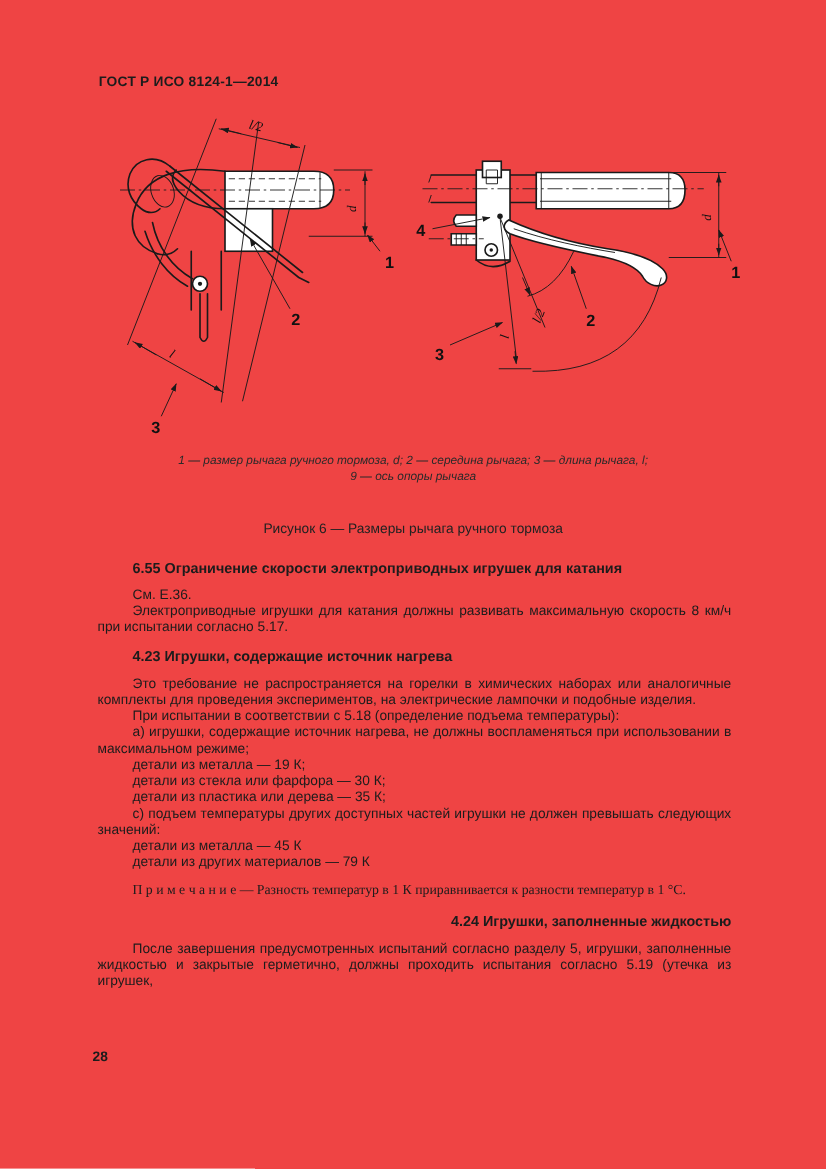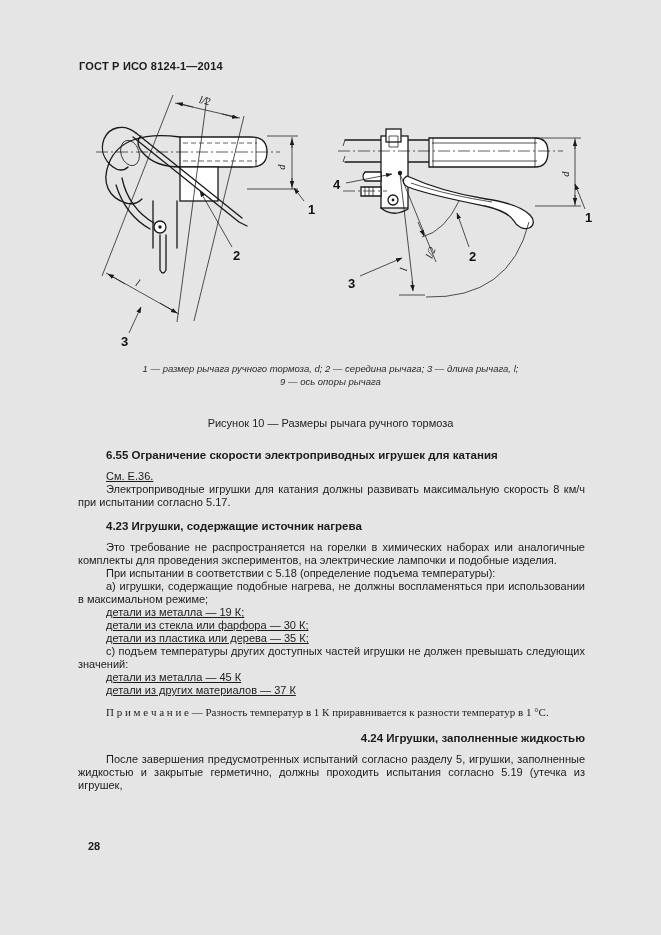--- a/index.html
+++ b/index.html
@@ -1,47 +1,47 @@
 <!DOCTYPE html>
 <html><head>
 <meta charset="utf-8">
 <style>
   * { margin:0; padding:0; box-sizing:border-box; }
   html,body { background:#ffffff; }
   .page {
-    position:relative; width:661px; height:935px; background:#e5e5e5;
+    position:relative; width:661px; height:935px; background:#ef4444;
     font-family:"Liberation Sans", sans-serif; color:#1c1c1c; overflow:hidden;
   }
   .doc-header {
     position:absolute; left:79px; top:60px;
     font-size:11px; font-weight:bold; letter-spacing:.2px;
   }
   .fig-area { position:absolute; left:0; top:90px; width:661px; height:270px; }
   .fig-left  { position:absolute; left:80px;  top:0; }
   .fig-right { position:absolute; left:323px; top:0; }
   .fig-caption {
     position:absolute; left:0; top:363px; width:661px; text-align:center;
     font-size:9.5px; font-style:italic; line-height:12.5px; color:#2a2a2a;
   }
   .fig-title {
     position:absolute; left:0; top:417px; width:661px; text-align:center;
     font-size:11px; color:#222;
   }
   .content { position:absolute; left:78px; top:449px; width:507px; }
   .content p { font-size:11px; line-height:13px; text-align:justify; text-indent:28px; }
   .content p.jlast { text-align-last:justify; }
-  .content p.plain { text-align:left;text-decoration:underline; }
+  .content p.plain { text-align:left; }
   .h {
     font-size:11.5px; font-weight:bold; padding-left:28px;
     margin:11px 0 9px 0; text-align:left;
   }
   .h.first { margin-top:0; }
   .h.mt { margin-top:13px;text-align:right; }
   .note { font-size:9.5px; line-height:12px; text-indent:28px; margin-top:9px; margin-bottom:2px; text-align:left;font-family:Liberation Serif, serif; }
-  .page-number { position:absolute; left:88px; top:840px; font-size:11px; font-weight:bold; }
+  .page-number { position:absolute; left:74px; top:840px; font-size:11px; font-weight:bold; }
   
   svg { overflow:visible; }
   .ol  { fill:none; stroke:#1a1a1a; stroke-width:1.3; stroke-linecap:round; stroke-linejoin:round; }
   .olw { fill:#ffffff; stroke:#1a1a1a; stroke-width:1.3; }
   .thin{ fill:none; stroke:#1a1a1a; stroke-width:0.75; }
   .dash{ fill:none; stroke:#1a1a1a; stroke-width:0.7; stroke-dasharray:5,3; }
   .cline{ fill:none; stroke:#1a1a1a; stroke-width:0.7; stroke-dasharray:12,3,2,3; }
   .numtext { font-family:"Liberation Sans", sans-serif; font-size:13px; font-weight:bold; fill:#111; }
   .dimtext { font-family:"Liberation Serif", serif; font-style:italic; font-size:10.5px; fill:#111; }
 </style>
@@ -172,37 +172,37 @@
         <text class="numtext" x="10" y="99">4</text>
       </g>
     </svg>
   </div>
 
   <div class="fig-caption">
     <div>1 — размер рычага ручного тормоза, d; 2 — середина рычага; 3 — длина рычага, l;</div>
     <div>9 — ось опоры рычага</div>
   </div>
 
-  <div class="fig-title">Рисунок 10 — Размеры рычага ручного тормоза</div>
+  <div class="fig-title">Рисунок 6 — Размеры рычага ручного тормоза</div>
 
   <div class="content">
     <div class="h first">6.55 Ограничение скорости электроприводных игрушек для катания</div>
     <p class="plain">См. Е.36.</p>
     <p>Электроприводные игрушки для катания должны развивать максимальную скорость 8 км/ч при испытании согласно 5.17.</p>
 
     <div class="h">4.23 Игрушки, содержащие источник нагрева</div>
     <p>Это требование не распространяется на горелки в химических наборах или аналогичные комплекты для проведения экспериментов, на электрические лампочки и подобные изделия.</p>
     <p>При испытании в соответствии с 5.18 (определение подъема температуры):</p>
-    <p>a) игрушки, содержащие подобные нагрева, не должны воспламеняться при использовании в максимальном режиме;</p>
+    <p>a) игрушки, содержащие источник нагрева, не должны воспламеняться при использовании в максимальном режиме;</p>
     <p class="plain">детали из металла — 19 К;</p>
     <p class="plain">детали из стекла или фарфора — 30 К;</p>
     <p class="plain">детали из пластика или дерева — 35 К;</p>
     <p>c) подъем температуры других доступных частей игрушки не должен превышать следующих значений:</p>
     <p class="plain">детали из металла — 45 К</p>
-    <p class="plain">детали из других материалов — 37 К</p>
+    <p class="plain">детали из других материалов — 79 К</p>
     <p class="note">П р и м е ч а н и е  — Разность температур в 1 К приравнивается к разности температур в 1 °С.</p>
 
     <div class="h mt">4.24 Игрушки, заполненные жидкостью</div>
     <p class="jlast">После завершения предусмотренных испытаний согласно разделу 5, игрушки, заполненные жидкостью и закрытые герметично, должны проходить испытания согласно 5.19 (утечка из игрушек,</p>
   </div>
 
   <div class="page-number">28</div>
 
 </div>
 

